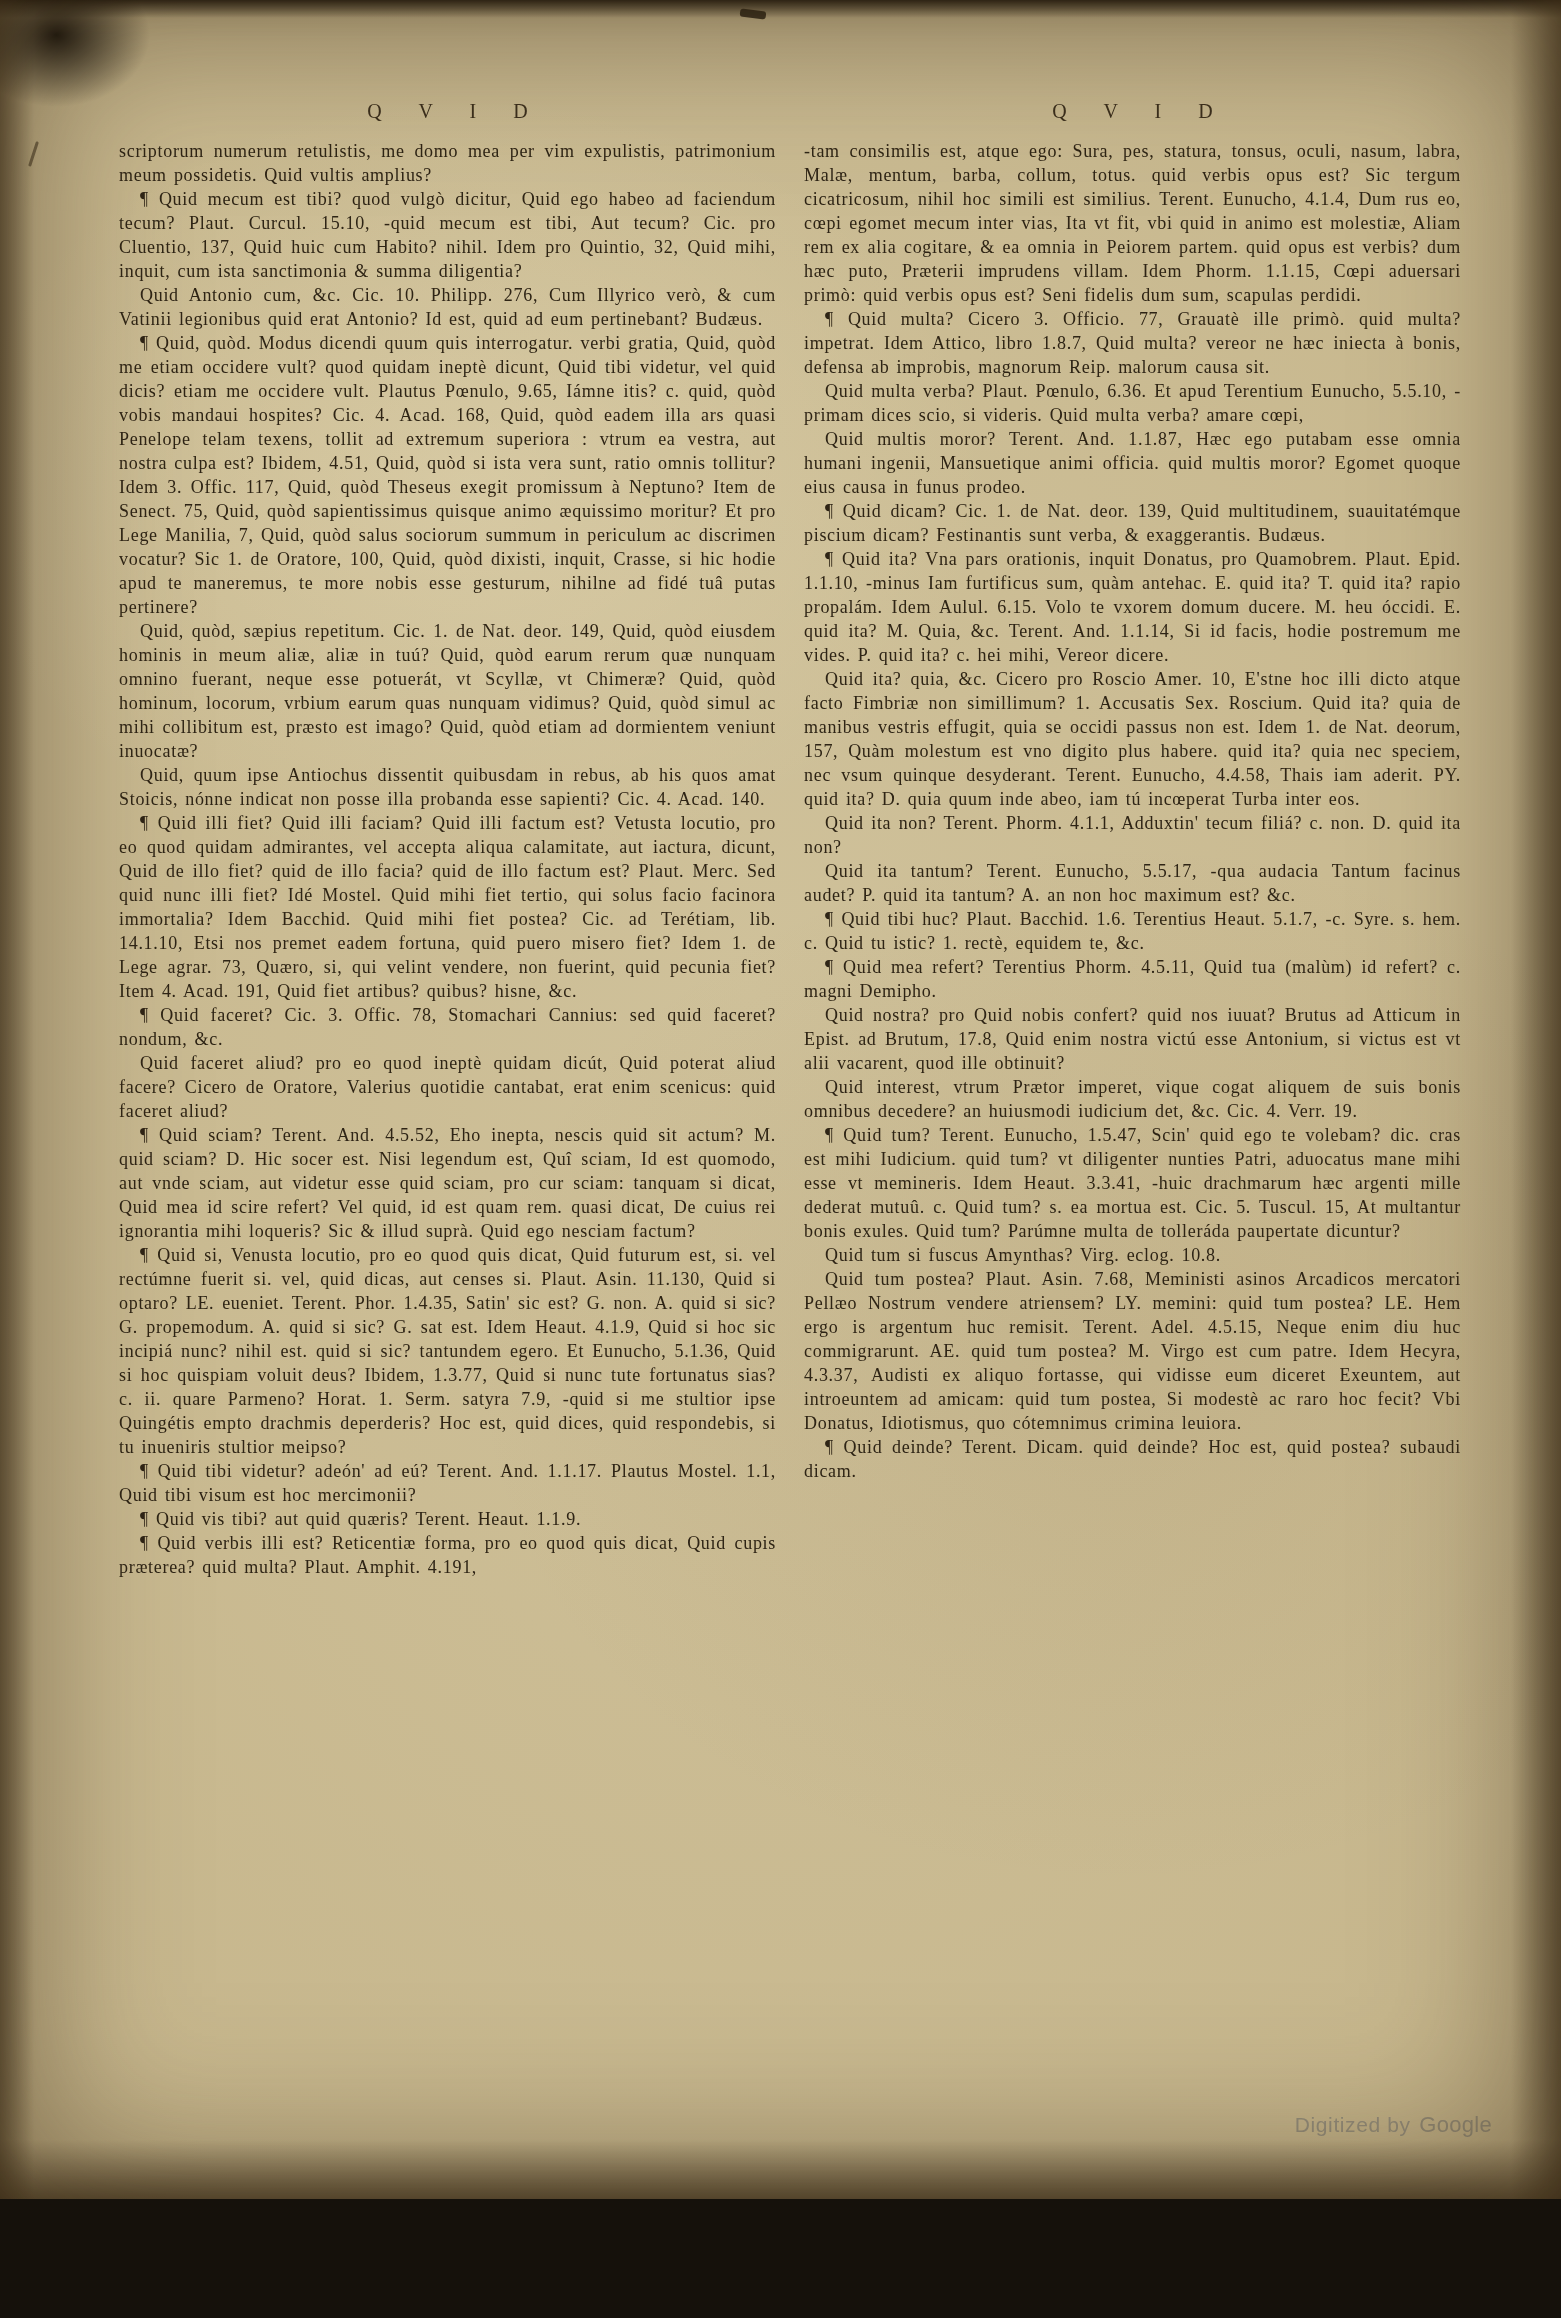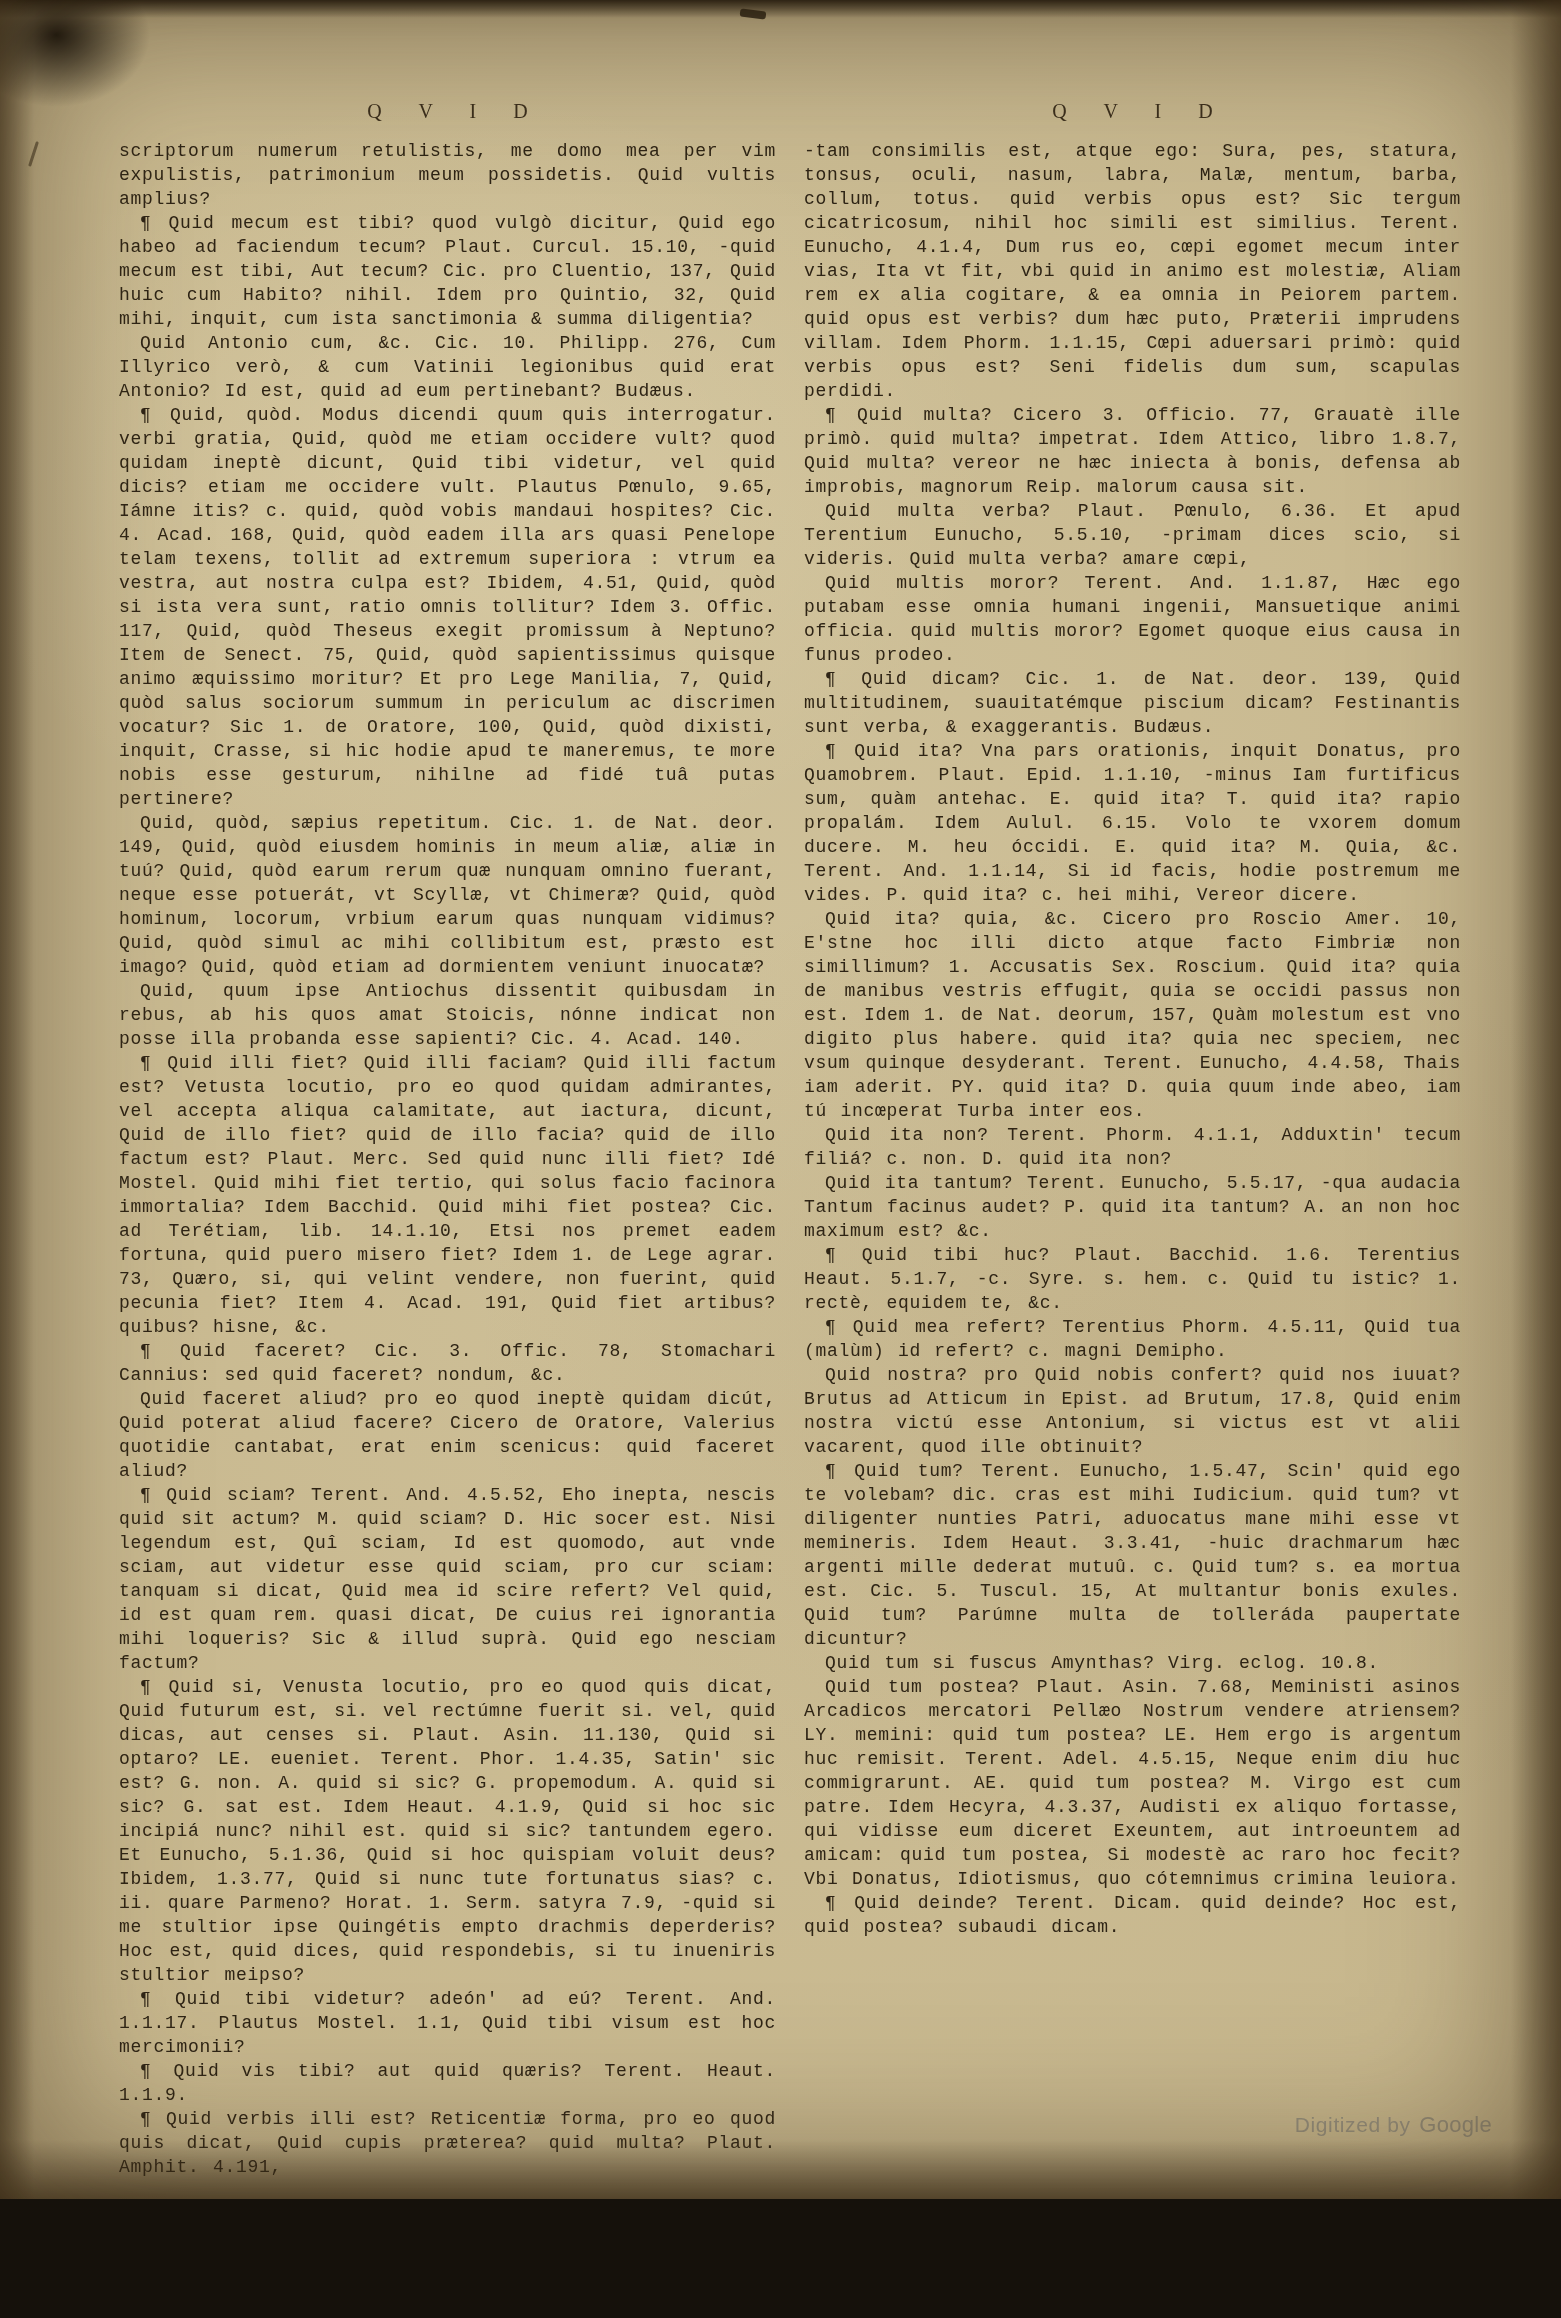--- a/index.html
+++ b/index.html
@@ -76,21 +76,20 @@
     font-size: 18px;
     line-height: 24px;
     letter-spacing: 0.7px;
     word-spacing: 1.9px;
     text-align: justify;
     color: #2e2415;
   }
   .textblock p.para {
     margin: 0;
     text-indent: 21px;
-    font-family: Liberation Mono, monospace;
   }
   .textblock p.para:first-child {
     text-indent: 0;
   }
   .watermark {
     position: absolute;
     right: 69px;
     bottom: 61px;
     color: #8f8a7b;
     font-family: "Liberation Sans", "DejaVu Sans", sans-serif;
@@ -149,20 +148,21 @@
         <p class="para">Quid multa verba? Plaut. Pœnulo, 6.36. Et apud Terentium Eunucho, 5.5.10, -primam dices scio, si videris. Quid multa verba? amare cœpi,</p>
         <p class="para">Quid multis moror? Terent. And. 1.1.87, Hæc ego putabam esse omnia humani ingenii, Mansuetique animi officia. quid multis moror? Egomet quoque eius causa in funus prodeo.</p>
         <p class="para">¶ Quid dicam? Cic. 1. de Nat. deor. 139, Quid multitudinem, suauitatémque piscium dicam? Festinantis sunt verba, &amp; exaggerantis. Budæus.</p>
         <p class="para">¶ Quid ita? Vna pars orationis, inquit Donatus, pro Quamobrem. Plaut. Epid. 1.1.10, -minus Iam furtificus sum, quàm antehac. E. quid ita? T. quid ita? rapio propalám. Idem Aulul. 6.15. Volo te vxorem domum ducere. M. heu óccidi. E. quid ita? M. Quia, &amp;c. Terent. And. 1.1.14, Si id facis, hodie postremum me vides. P. quid ita? c. hei mihi, Vereor dicere.</p>
         <p class="para">Quid ita? quia, &amp;c. Cicero pro Roscio Amer. 10, E'stne hoc illi dicto atque facto Fimbriæ non simillimum? 1. Accusatis Sex. Roscium. Quid ita? quia de manibus vestris effugit, quia se occidi passus non est. Idem 1. de Nat. deorum, 157, Quàm molestum est vno digito plus habere. quid ita? quia nec speciem, nec vsum quinque desyderant. Terent. Eunucho, 4.4.58, Thais iam aderit. PY. quid ita? D. quia quum inde abeo, iam tú incœperat Turba inter eos.</p>
         <p class="para">Quid ita non? Terent. Phorm. 4.1.1, Adduxtin' tecum filiá? c. non. D. quid ita non?</p>
         <p class="para">Quid ita tantum? Terent. Eunucho, 5.5.17, -qua audacia Tantum facinus audet? P. quid ita tantum? A. an non hoc maximum est? &amp;c.</p>
         <p class="para">¶ Quid tibi huc? Plaut. Bacchid. 1.6. Terentius Heaut. 5.1.7, -c. Syre. s. hem. c. Quid tu istic? 1. rectè, equidem te, &amp;c.</p>
         <p class="para">¶ Quid mea refert? Terentius Phorm. 4.5.11, Quid tua (malùm) id refert? c. magni Demipho.</p>
         <p class="para">Quid nostra? pro Quid nobis confert? quid nos iuuat? Brutus ad Atticum in Epist. ad Brutum, 17.8, Quid enim nostra victú esse Antonium, si victus est vt alii vacarent, quod ille obtinuit?</p>
+        <p class="para">Quid interest, vtrum Prætor imperet, vique cogat aliquem de suis bonis omnibus decedere? an huiusmodi iudicium det, &amp;c. Cic. 4. Verr. 19.</p>
         <p class="para">¶ Quid tum? Terent. Eunucho, 1.5.47, Scin' quid ego te volebam? dic. cras est mihi Iudicium. quid tum? vt diligenter nunties Patri, aduocatus mane mihi esse vt memineris. Idem Heaut. 3.3.41, -huic drachmarum hæc argenti mille dederat mutuû. c. Quid tum? s. ea mortua est. Cic. 5. Tuscul. 15, At multantur bonis exules. Quid tum? Parúmne multa de tolleráda paupertate dicuntur?</p>
         <p class="para">Quid tum si fuscus Amynthas? Virg. eclog. 10.8.</p>
         <p class="para">Quid tum postea? Plaut. Asin. 7.68, Meministi asinos Arcadicos mercatori Pellæo Nostrum vendere atriensem? LY. memini: quid tum postea? LE. Hem ergo is argentum huc remisit. Terent. Adel. 4.5.15, Neque enim diu huc commigrarunt. AE. quid tum postea? M. Virgo est cum patre. Idem Hecyra, 4.3.37, Audisti ex aliquo fortasse, qui vidisse eum diceret Exeuntem, aut introeuntem ad amicam: quid tum postea, Si modestè ac raro hoc fecit? Vbi Donatus, Idiotismus, quo cótemnimus crimina leuiora.</p>
         <p class="para">¶ Quid deinde? Terent. Dicam. quid deinde? Hoc est, quid postea? subaudi dicam.</p>
       </div>
   </div>
 
   <div class="watermark">
     <span>Digitized by</span>
     <span class="google">Google</span>

